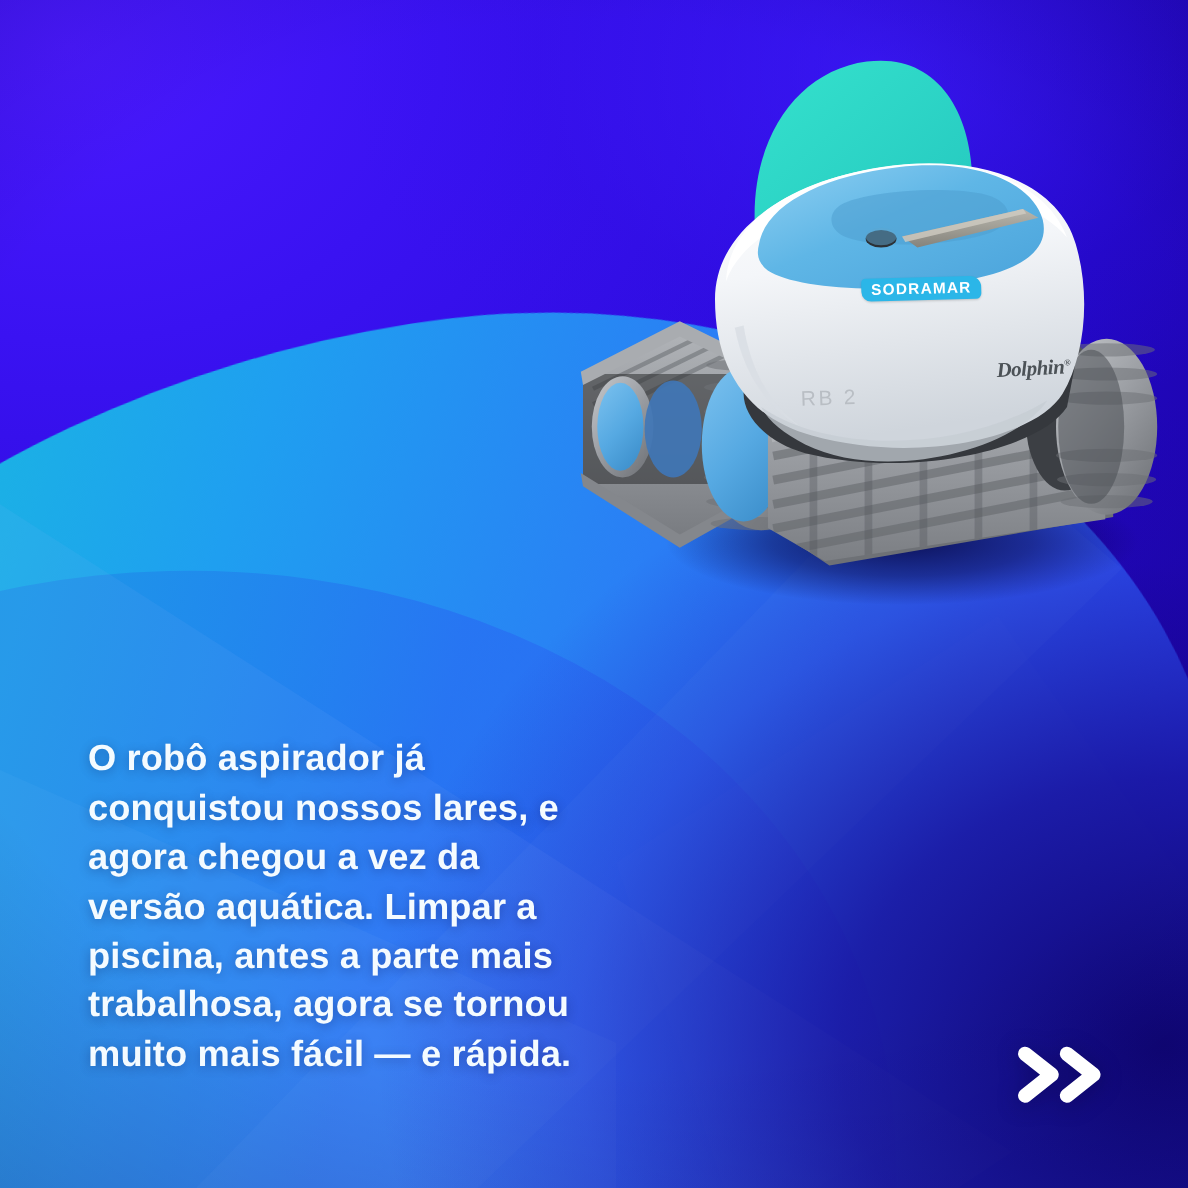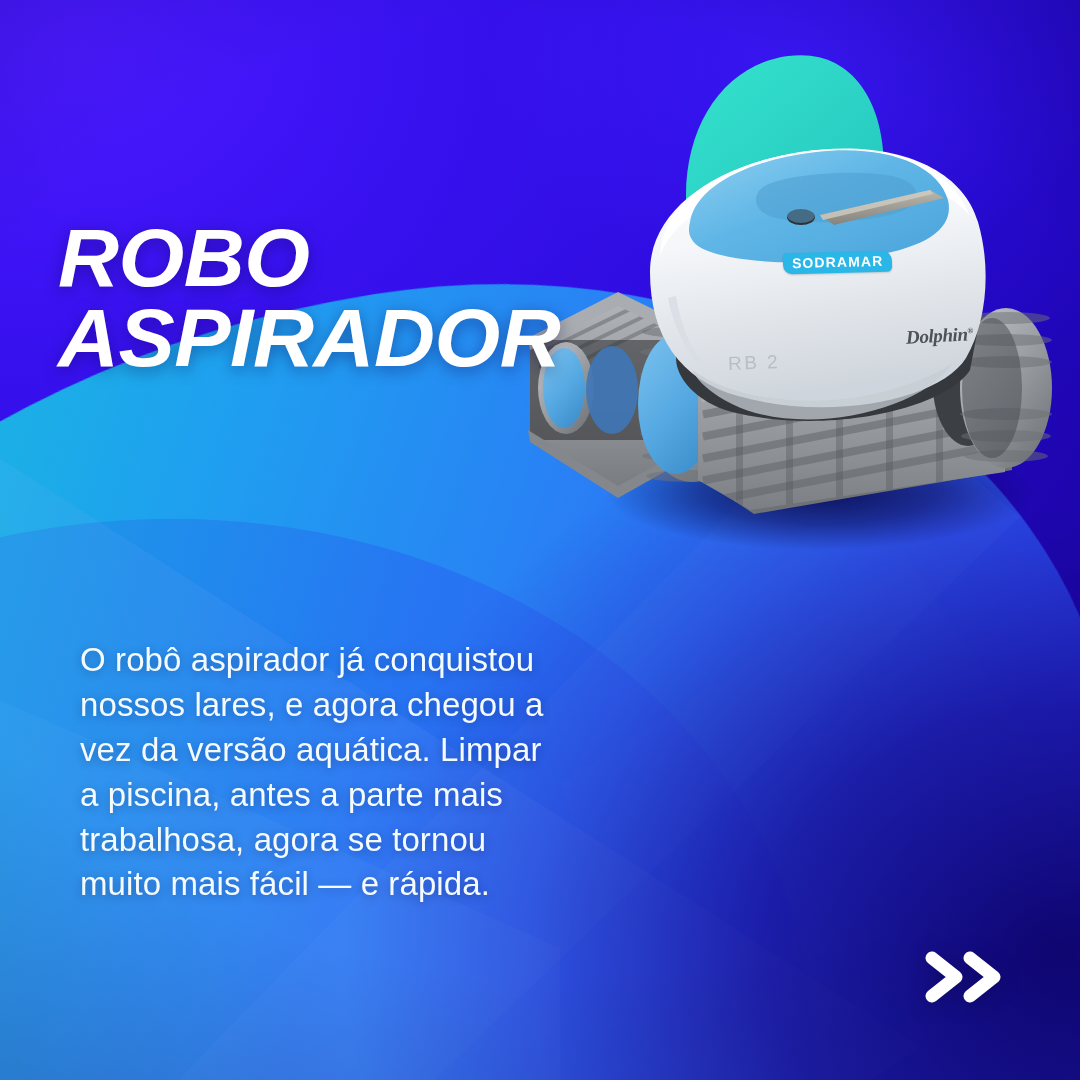--- a/index.html
+++ b/index.html
@@ -138,26 +138,26 @@
     font-size: 82px;
     margin-top: 8px;
     transform: scaleX(1.03);
     transform-origin: left center;
   }
 
   
   .body-copy {
     position: absolute;
     left: 80px;
-    top: 605px;
+    top: 634px;
     width: 470px;
     z-index: 40;
     color: #f4fbff;
     font-family: "Liberation Sans", sans-serif;
-    font-weight: 400;
+    font-weight: 700;
     font-size: 33px;
     line-height: 1.36;
     letter-spacing: 0.1px;
     text-shadow: 0 2px 10px rgba(6,0,60,0.30);
   }
 
   
   .chevrons {
     position: absolute;
     right: 68px;
@@ -407,24 +407,20 @@
       <span class="brand-badge-inner">SODRAMAR</span>
     </div>
 
     <div class="model-label">RB 2</div>
 
     <div class="dolphin-label">
       <span>Dolphin</span><sup>®</sup>
     </div>
   </div>
 
-  <div class="headline">
-    <span class="headline-line l1">ROBO</span>
-    <span class="headline-line l2">ASPIRADOR</span>
-  </div>
 
   <p class="body-copy">O robô aspirador já conquistou nossos lares, e agora chegou a vez da versão aquática. Limpar a piscina, antes a parte mais trabalhosa, agora se tornou muito mais fácil — e rápida.</p>
 
   <div class="chevrons">
     <svg width="92" height="62" viewBox="0 0 92 62" xmlns="http://www.w3.org/2000/svg">
       <g fill="none" stroke="#ffffff" stroke-width="13" stroke-linecap="round" stroke-linejoin="round">
         <polyline points="12,12 36,31 12,50"></polyline>
         <polyline points="50,12 74,31 50,50"></polyline>
       </g>
     </svg>

